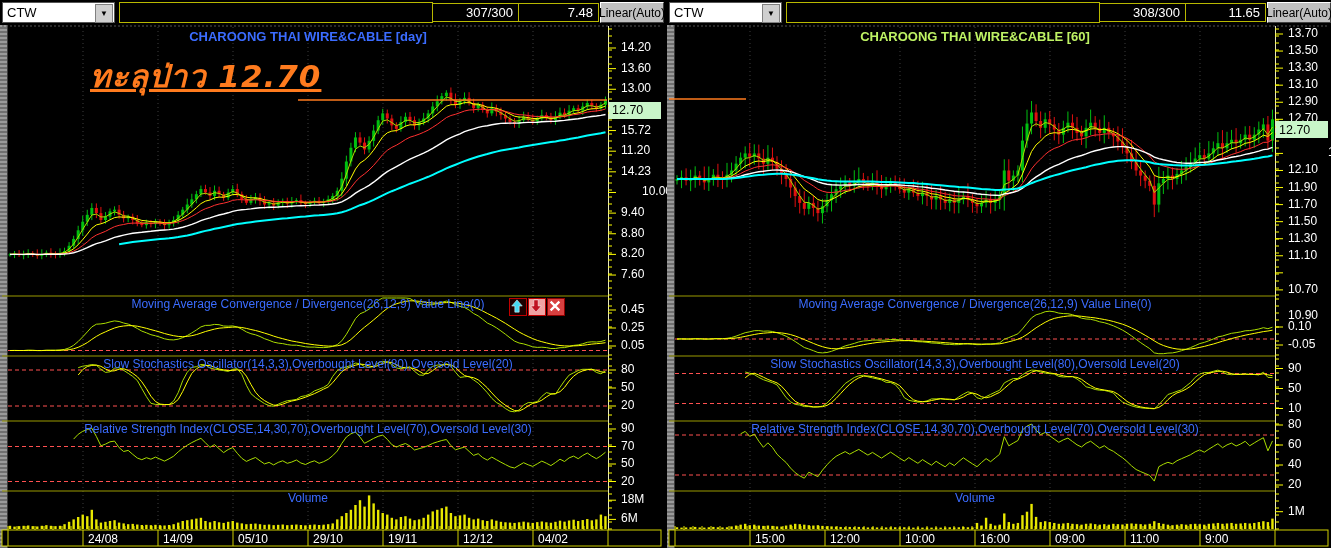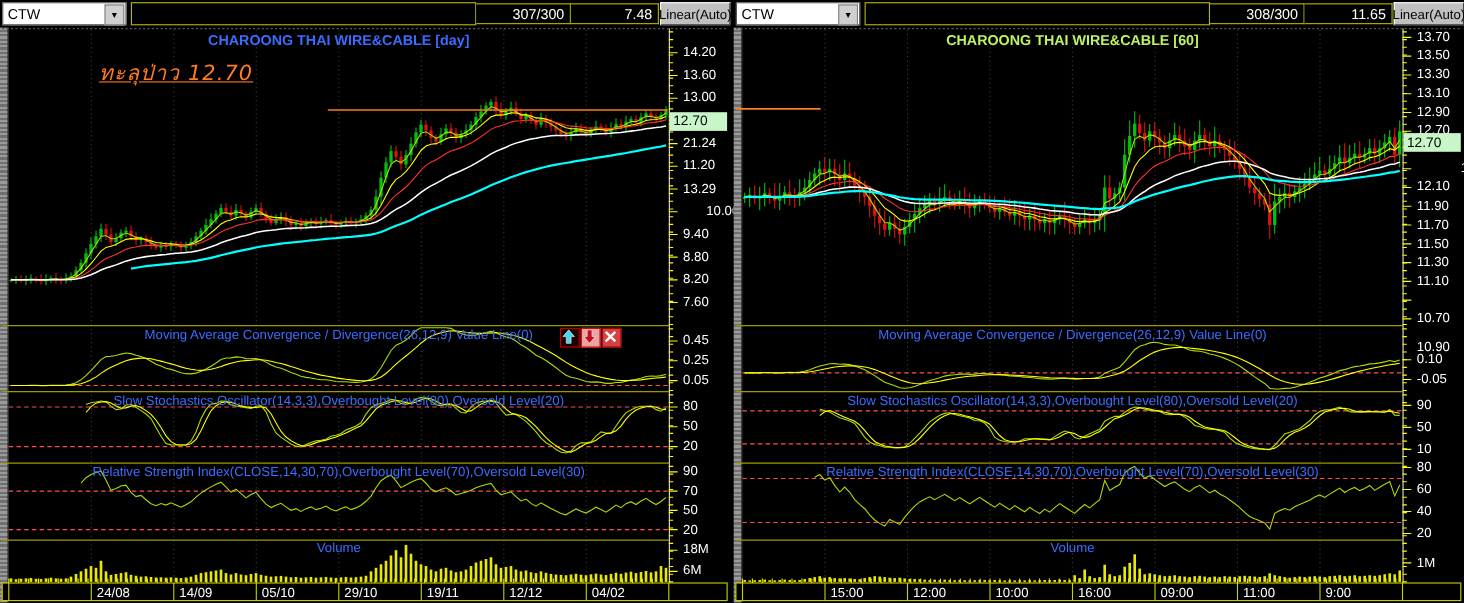--- a/index.html
+++ b/index.html
@@ -27,22 +27,22 @@
   .body{position:absolute;top:25px;left:0;width:664px;height:523px;background:#000;}
   .edge{position:absolute;left:0;top:0;width:7px;height:523px;
         background:repeating-linear-gradient(180deg,#9a9a9a 0 2px,#707070 2px 4px);
         border-right:1px solid #3a3a3a;}
   svg{position:absolute;left:0;top:0;}
   .title{position:absolute;left:8px;width:600px;top:4px;text-align:center;
          font-size:13px;font-weight:700;}
   .indlab{position:absolute;left:8px;width:600px;text-align:center;font-size:12px;}
   .axlab{position:absolute;left:621px;color:#fff;font-size:12px;white-space:nowrap;}
   .datelab{position:absolute;top:507px;color:#fff;font-size:12px;white-space:nowrap;}
-  .annot{position:absolute;left:90px;top:26px;font-size:19px;font-style:italic;
-         font-weight:400;text-decoration:underline;letter-spacing:1px;
+  .annot{position:absolute;left:90px;top:26px;font-size:31px;font-style:italic;
+         font-weight:700;text-decoration:underline;letter-spacing:1px;
          font-family:"DejaVu Sans",sans-serif;}
   .pricetag{position:absolute;left:609px;width:49px;height:17px;background:#c9f6c9;
          color:#000;font-size:12.5px;display:flex;align-items:center;padding-left:3px;}
   .iconbtn{position:absolute;top:273px;width:18px;height:18px;box-sizing:border-box;
          display:flex;align-items:center;justify-content:center;}
   .ib-up{background:#1c0000;border:1px solid #c00000;}
   .ib-down{background:#f0a2a2;border:1px solid #c00000;}
   .ib-x{background:#d84040;border:1px solid #900000;}
 </style>
 </head>
@@ -659,23 +659,23 @@
         <line x1="608" x2="616" y1="439" y2="439" stroke="#ffff00"></line>
         <line x1="608" x2="616" y1="456.5" y2="456.5" stroke="#ffff00"></line>
         <line x1="608" x2="616" y1="475.2" y2="475.2" stroke="#ffff00"></line>
         <line x1="608" x2="616" y1="494.4" y2="494.4" stroke="#ffff00"></line>
       </svg>
       <div class="title" style="color: rgb(59, 108, 255);">CHAROONG THAI WIRE&amp;CABLE [day]</div>
       <div class="annot" style="color: rgb(255, 123, 30);">ทะลุป่าว 12.70</div>
       <div class="axlab" style="top: 15px;">14.20</div>
       <div class="axlab" style="top: 35.64px;">13.60</div>
       <div class="axlab" style="top: 56.28px;">13.00</div>
-      <div class="axlab" style="top: 97.56px;">21.24</div>
+      <div class="axlab" style="top: 97.56px;">15.72</div>
       <div class="axlab" style="top: 118.2px;">11.20</div>
-      <div class="axlab" style="top: 138.84px;">13.29</div>
+      <div class="axlab" style="top: 138.84px;">14.23</div>
       <div class="axlab" style="top: 159.48px; margin-left: 21px;">10.00</div>
       <div class="axlab" style="top: 180.12px;">9.40</div>
       <div class="axlab" style="top: 200.76px;">8.80</div>
       <div class="axlab" style="top: 221.4px;">8.20</div>
       <div class="axlab" style="top: 242.04px;">7.60</div>
       <div class="axlab" style="top: 277px;">0.45</div>
       <div class="axlab" style="top: 295px;">0.25</div>
       <div class="axlab" style="top: 313px;">0.05</div>
       <div class="axlab" style="top: 337px;">80</div>
       <div class="axlab" style="top: 355px;">50</div>

